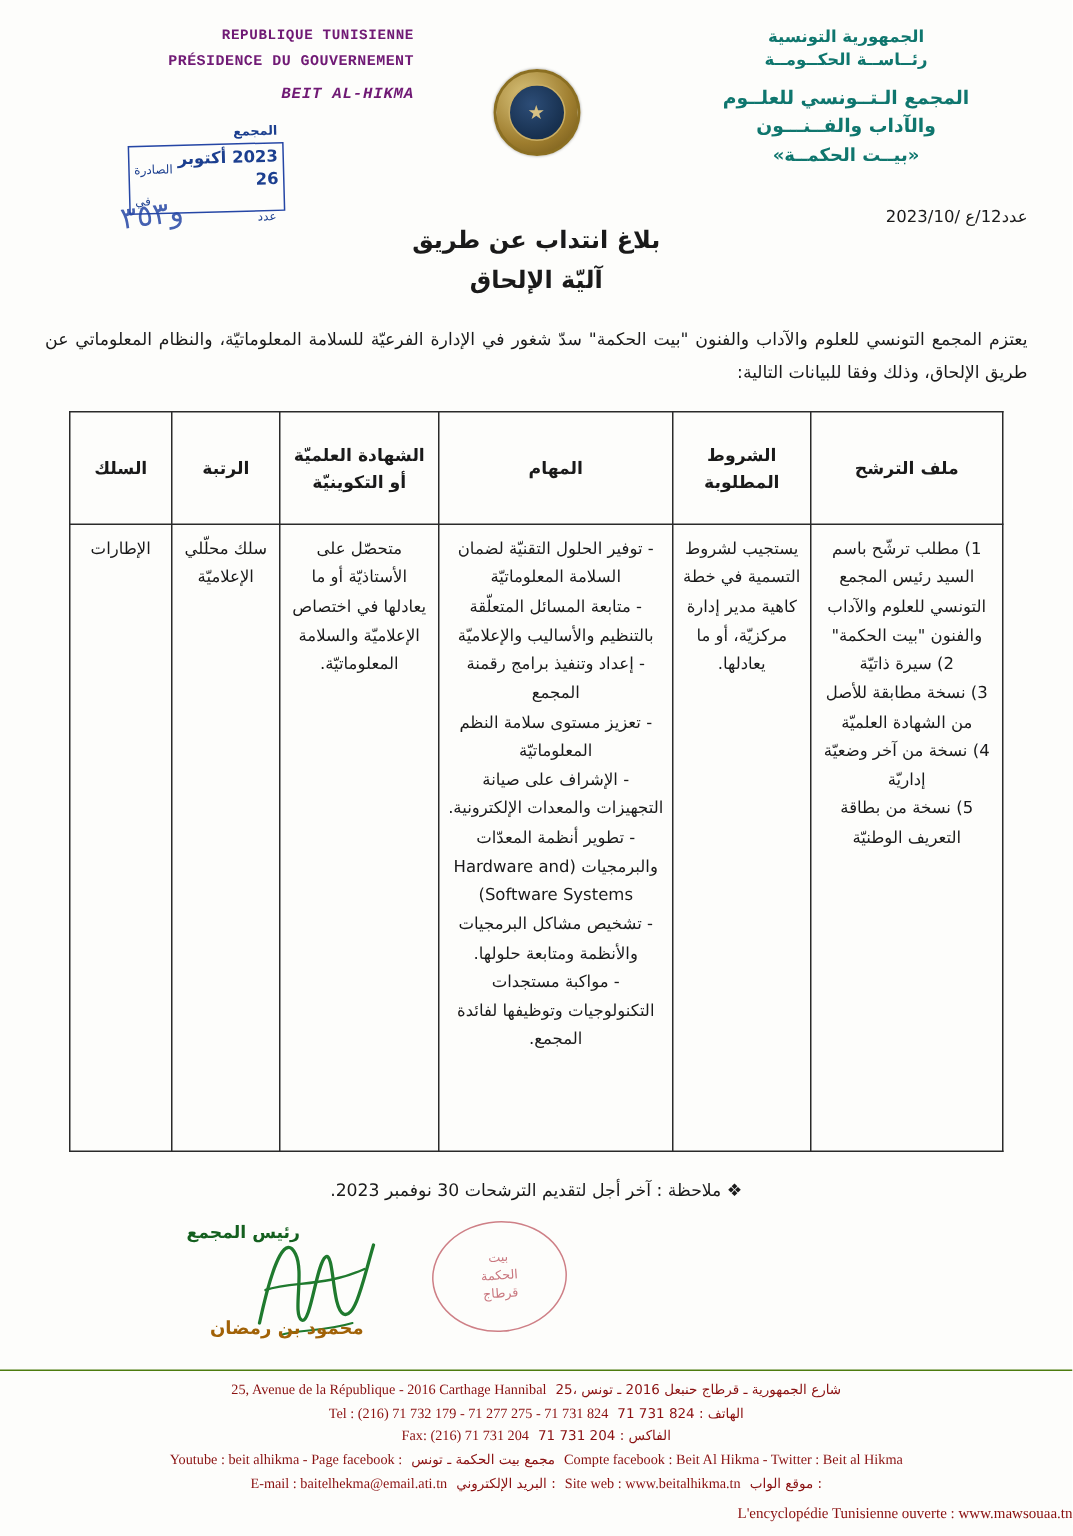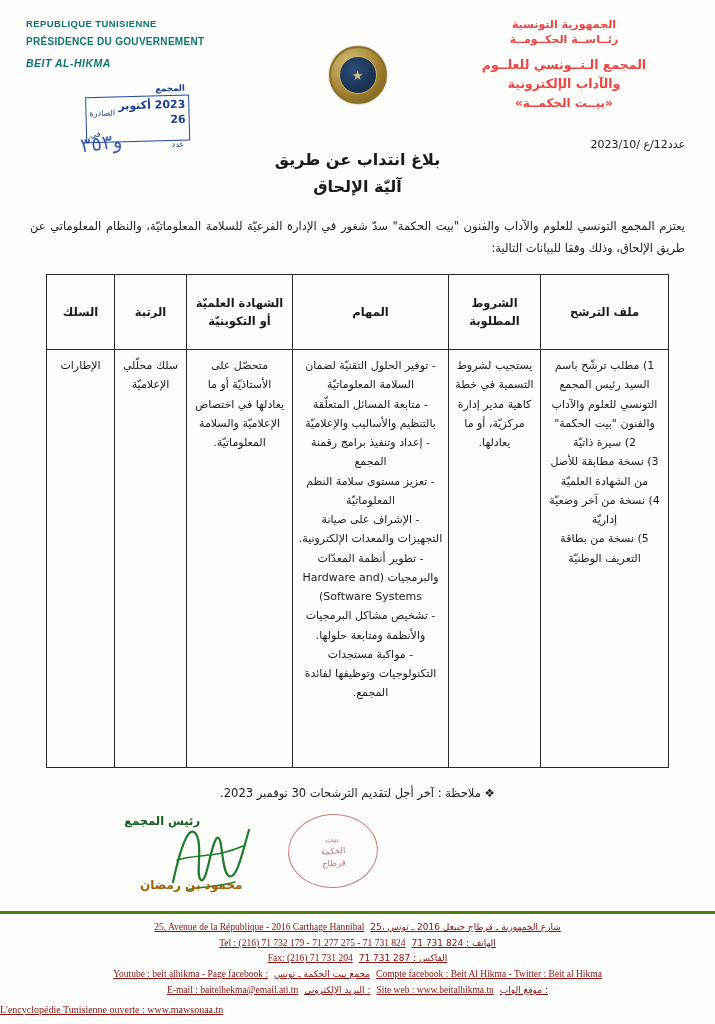--- a/index.html
+++ b/index.html
@@ -26,23 +26,23 @@
     display: flex;
     justify-content: space-between;
     align-items: flex-start;
     padding: 18px 26px 0 26px;
     position: relative;
     height: 120px;
     box-sizing: border-box;
   }
   .header-left {
     width: 250px;
-    text-align: left;
-    color: #0f766e;
-    font-family: Liberation Sans, sans-serif;
+    text-align: right;
+    color: #701a75;
+    font-family: Liberation Mono, monospace;
   }
   .hl-1 {
     font-size: 9.5px;
     letter-spacing: .4px;
     font-weight: bold;
     font-variant: small-caps;
     margin-bottom: 7px;
   }
   .hl-2 {
     font-size: 10px;
@@ -61,21 +61,21 @@
   .hl-4 {
     font-size: 10.5px;
     font-weight: bold;
     font-style: italic;
     letter-spacing: .5px;
     margin-top: 1px;
   }
   .header-right {
     width: 250px;
     text-align: center;
-    color: #ef4444;
+    color: #0f766e;
     direction: rtl;
     font-family: "DejaVu Sans", sans-serif;
   }
   .hr-1 {
     font-size: 11px;
     font-weight: bold;
     letter-spacing: 2px;
     margin-bottom: 2px;
   }
   .hr-2 {
@@ -315,28 +315,27 @@
     opacity: .85;
     transform: rotate(-4deg);
   }
 
   
   .footer {
     position: absolute;
     left: 0;
     right: 0;
     bottom: 6px;
-    border-top: 3px solid #4d7c0f;
+    border-top: 1px solid #4d7c0f;
     padding-top: 6px;
     color: #8a1010;
-    text-align: left;
+    text-align: right;
     font-family: "Liberation Serif", serif;
     font-size: 9.5px;
     line-height: 1.65;
-    text-decoration: underline;
   }
   .footer .ar {
     font-family: "DejaVu Sans", sans-serif;
     font-size: 9px;
   }
   .f-row {
     display: flex;
     justify-content: center;
     gap: 6px;
     align-items: baseline;
@@ -357,21 +356,21 @@
     <div class="header-left">
       <div class="hl-1">REPUBLIQUE TUNISIENNE</div>
       <div class="hl-2">PRÉSIDENCE DU GOUVERNEMENT</div>
       <div class="hl-4">BEIT AL-HIKMA</div>
     </div>
 
     <div class="header-right">
       <div class="hr-1">الجمهورية التونسية</div>
       <div class="hr-2">رئــاســة الحكــومــة</div>
       <div class="hr-3">المجمع الـتــونسي للعلــوم</div>
-      <div class="hr-4">والآداب الإلكترونية</div>
+      <div class="hr-4">والآداب والفــنـــون</div>
       <div class="hr-5">«بيــت الحكمــة»</div>
     </div>
 
     <div class="logo">
       <div class="logo-inner">★</div>
     </div>
   </div>
 
   <div class="stamp">
     <div class="stamp-title">المجمع</div>
@@ -472,21 +471,21 @@
     <div class="f-row">
       <span>25, Avenue de la République - 2016 Carthage Hannibal</span>
       <span class="ar">25، شارع الجمهورية ـ قرطاج حنبعل 2016 ـ تونس</span>
     </div>
     <div class="f-row">
       <span>Tel : (216) 71 732 179 - 71 277 275 - 71 731 824</span>
       <span class="ar">الهاتف : 824 731 71</span>
     </div>
     <div class="f-row">
       <span>Fax: (216) 71 731 204</span>
-      <span class="ar">الفاكس : 287 731 71</span>
+      <span class="ar">الفاكس : 204 731 71</span>
     </div>
     <div class="f-row">
       <span>Youtube : beit alhikma - Page facebook :</span>
       <span class="ar">مجمع بيت الحكمة ـ تونس</span>
       <span>Compte facebook : Beit Al Hikma - Twitter : Beit al Hikma</span>
     </div>
     <div class="f-row">
       <span>E-mail : baitelhekma@email.ati.tn</span>
       <span class="ar">البريد الإلكتروني :</span>
       <span>Site web : www.beitalhikma.tn</span>

